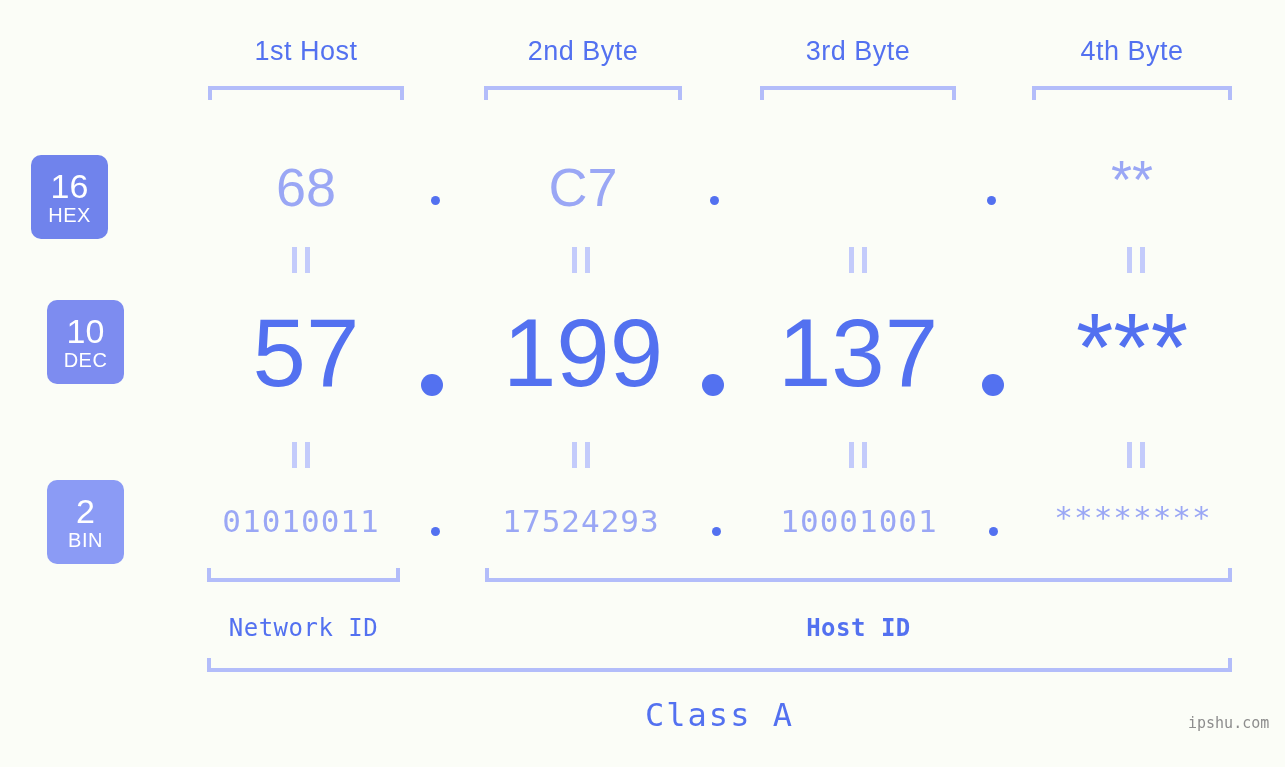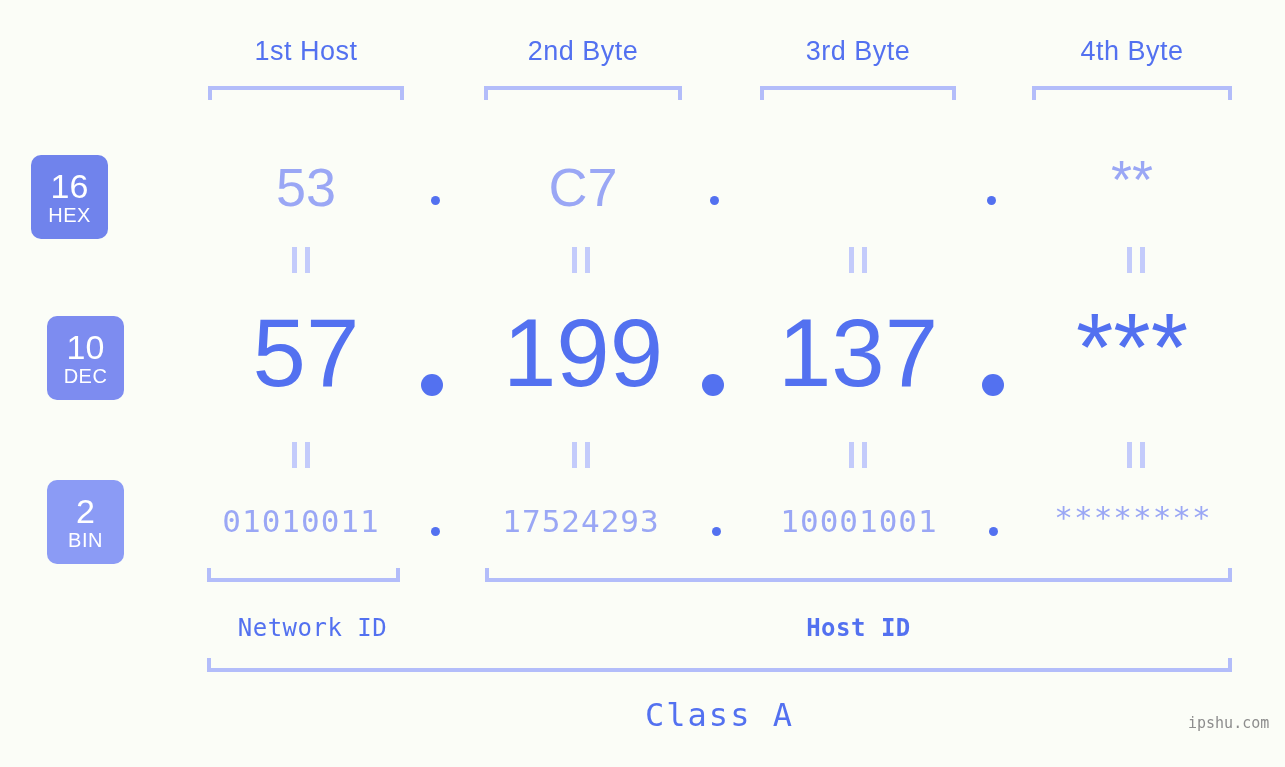--- a/index.html
+++ b/index.html
@@ -159,21 +159,21 @@
   <div class="abs bracket-top" style="left:208px; top:86px; width:196px;"></div>
   <div class="abs bracket-top" style="left:484px; top:86px; width:198px;"></div>
   <div class="abs bracket-top" style="left:760px; top:86px; width:196px;"></div>
   <div class="abs bracket-top" style="left:1032px; top:86px; width:200px;"></div>
 
   <div class="abs base-badge" style="left:31px; top:155px; background:#7083ec;">
     <span class="num">16</span>
     <span class="nm">HEX</span>
   </div>
 
-  <div class="abs hex-val" style="left:208px; top:160px; width:196px;">53</div>
+  <div class="abs hex-val" style="left:208px; top:160px; width:196px;">68</div>
   <div class="abs dot dot-sm" style="left:431px; top:196px;"></div>
 
   <div class="abs hex-val" style="left:484px; top:160px; width:198px;">C7</div>
   <div class="abs dot dot-sm" style="left:710px; top:196px;"></div>
 
   <div class="abs dot dot-sm" style="left:987px; top:196px;"></div>
 
   <div class="abs hex-val" style="left:1032px; top:152px; width:200px;">**</div>
 
   <div class="abs eq" style="left:292px; top:247px;">
@@ -186,21 +186,21 @@
     </div>
   <div class="abs eq" style="left:849px; top:247px;">
       <span></span>
       <span></span>
     </div>
   <div class="abs eq" style="left:1127px; top:247px;">
       <span></span>
       <span></span>
     </div>
 
-  <div class="abs base-badge" style="left:47px; top:316px; background:#7d8cf0;">
+  <div class="abs base-badge" style="left:47px; top:300px; background:#7d8cf0;">
     <span class="num">10</span>
     <span class="nm">DEC</span>
   </div>
 
   <div class="abs dec-val" style="left:208px; top:305px; width:196px;">57</div>
   <div class="abs dot dot-lg" style="left:421px; top:374px;"></div>
 
   <div class="abs dec-val" style="left:484px; top:305px; width:198px;">199</div>
   <div class="abs dot dot-lg" style="left:702px; top:374px;"></div>
 
@@ -238,21 +238,21 @@
   <div class="abs dot dot-bin" style="left:712px; top:527px;"></div>
 
   <div class="abs bin-val" style="left:756px; top:506px; width:206px;">10001001</div>
   <div class="abs dot dot-bin" style="left:989px; top:527px;"></div>
 
   <div class="abs bin-val" style="left:1030px; top:502px; width:206px;">********</div>
 
   <div class="abs bracket-bottom" style="left:207px; top:568px; width:193px;"></div>
   <div class="abs bracket-bottom" style="left:485px; top:568px; width:747px;"></div>
 
-  <div class="abs id-label" style="left:216px; top:614px; width:193px;">Network ID</div>
+  <div class="abs id-label" style="left:207px; top:614px; width:193px;">Network ID</div>
   <div class="abs id-label" style="left:485px; top:614px; width:747px;font-weight:bold;">Host ID</div>
 
   <div class="abs bracket-bottom" style="left:207px; top:658px; width:1025px;"></div>
   <div class="abs class-label" style="left:207px; top:696px; width:1025px;">Class A</div>
 
   <div class="abs watermark" style="left:1188px; top:714px;">ipshu.com</div>
 
 </div>
 
 </body></html>

